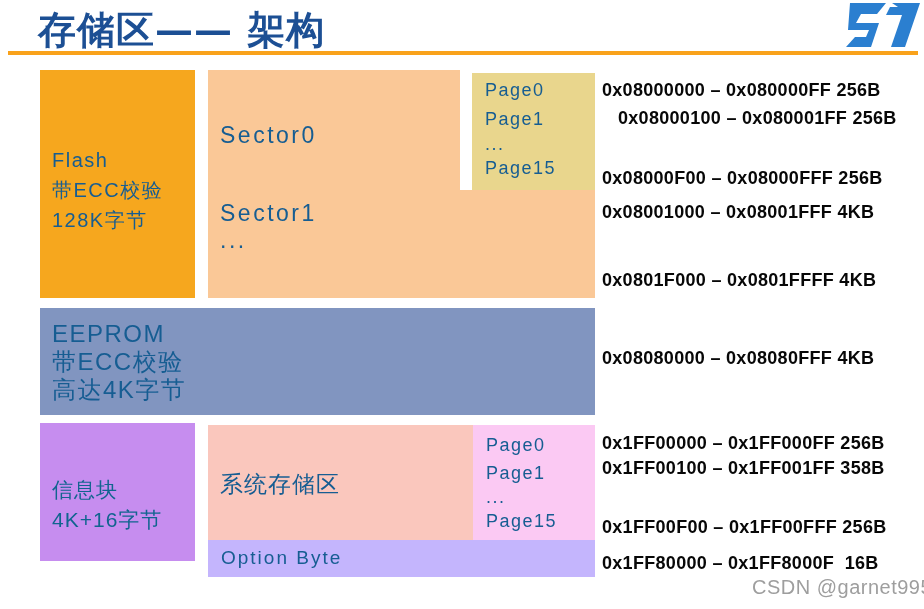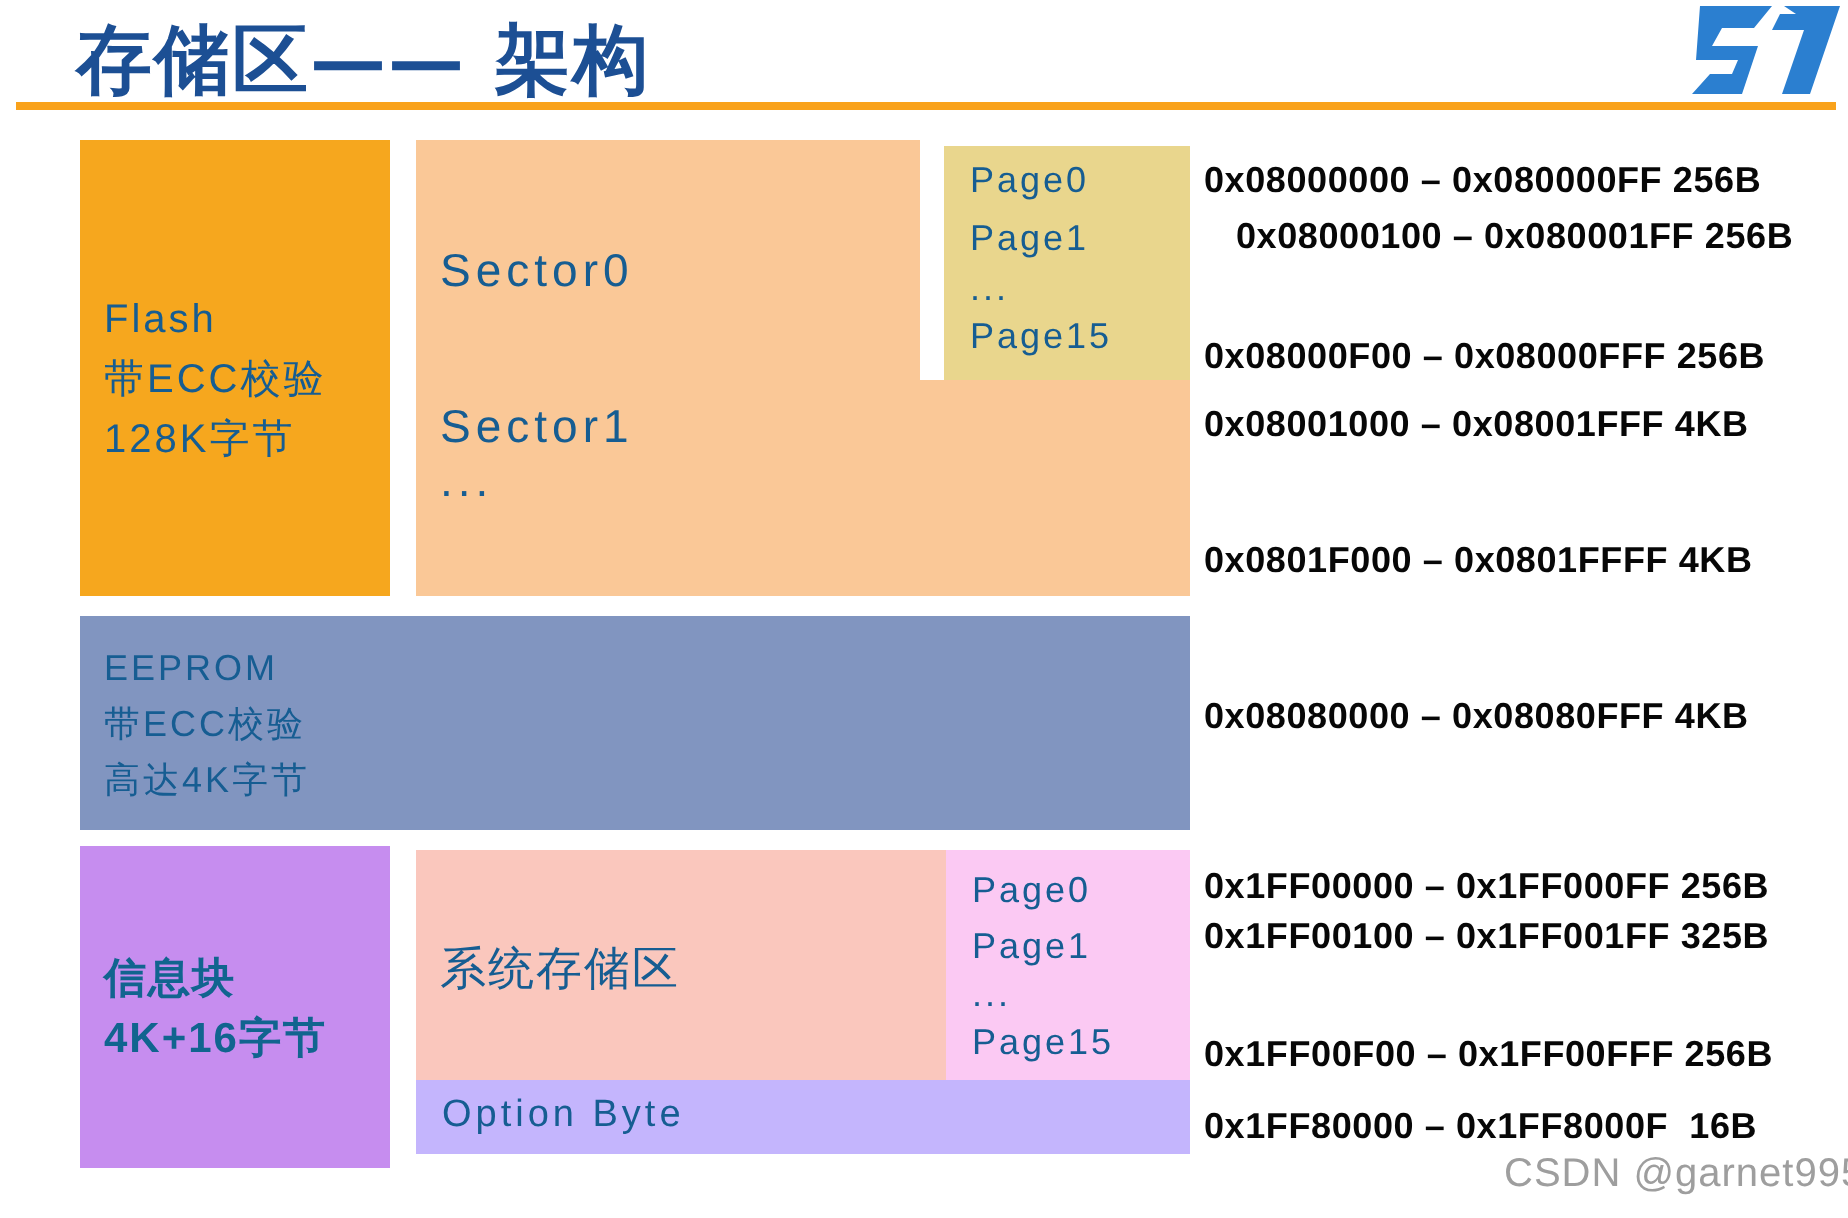--- a/index.html
+++ b/index.html
@@ -12,22 +12,22 @@
   .block{position:absolute;box-sizing:border-box;}
   .lbl{color:#165d92;}
   .flash{left:40px;top:70px;width:155px;height:228px;background:#f6a71e;}
   .flash-lines{padding:75px 0 0 12px;font-size:20px;line-height:30px;letter-spacing:1.5px;}
   .sector{left:208px;top:70px;width:387px;height:228px;background:#fac897;}
   .sector-item{position:absolute;left:12px;font-size:23px;letter-spacing:2.5px;}
   .page-cover{position:absolute;left:252px;top:0;width:135px;height:120px;background:#ffffff;}
   .tanpages{position:absolute;left:12px;top:3px;width:123px;height:117px;background:#e9d68d;}
   .page-lines{padding:3px 0 0 13px;font-size:18px;line-height:29px;letter-spacing:1.5px;}
   .eeprom{left:40px;top:308px;width:555px;height:107px;background:#8195c0;}
-  .eeprom-lines{padding:12px 0 0 12px;font-size:18px;line-height:28px;letter-spacing:1.5px;}
-  .info{left:40px;top:423px;width:155px;height:161px;background:#c68def;font-weight:bold;}
+  .eeprom-lines{padding:12px 0 0 12px;font-size:24px;line-height:28px;letter-spacing:1.5px;}
+  .info{left:40px;top:423px;width:155px;height:138px;background:#c68def;}
   .info-lines{padding:52px 0 0 12px;font-size:21px;line-height:30px;letter-spacing:1px;color:#11648f;}
   .system{left:208px;top:425px;width:268px;height:115px;background:#fac7bd;}
   .system-label{padding:44px 0 0 12px;font-size:23px;letter-spacing:1px;}
   .pinkpages{left:473px;top:425px;width:122px;height:115px;background:#fbc9f3;}
   .pink-lines{padding:6px 0 0 13px;font-size:18px;line-height:28px;letter-spacing:1.5px;}
   .option{left:208px;top:540px;width:387px;height:37px;background:#c4b5fd;}
   .option-label{padding:7px 0 0 13px;font-size:19px;letter-spacing:2px;}
   .addr{position:absolute;left:602px;font-size:18px;font-weight:bold;color:#070707;
         white-space:pre;letter-spacing:0.3px;}
   .watermark{position:absolute;left:752px;top:576px;font-size:20px;color:#9e9e9e;
@@ -105,20 +105,20 @@
   </div>
 
   <div>
     <div class="addr" style="top:80px;">0x08000000 – 0x080000FF 256B</div>
     <div class="addr" style="top:108px;margin-left:16px;">0x08000100 – 0x080001FF 256B</div>
     <div class="addr" style="top:168px;">0x08000F00 – 0x08000FFF 256B</div>
     <div class="addr" style="top:202px;">0x08001000 – 0x08001FFF 4KB</div>
     <div class="addr" style="top:270px;">0x0801F000 – 0x0801FFFF 4KB</div>
     <div class="addr" style="top:348px;">0x08080000 – 0x08080FFF 4KB</div>
     <div class="addr" style="top:433px;">0x1FF00000 – 0x1FF000FF 256B</div>
-    <div class="addr" style="top:458px;">0x1FF00100 – 0x1FF001FF 325B</div>
+    <div class="addr" style="top:458px;">0x1FF00100 – 0x1FF001FF 358B</div>
     <div class="addr" style="top:517px;">0x1FF00F00 – 0x1FF00FFF 256B</div>
     <div class="addr" style="top:553px;">0x1FF80000 – 0x1FF8000F  16B</div>
   </div>
 
   <div class="watermark">CSDN @garnet995</div>
 
 </div>
 
 </body></html>

